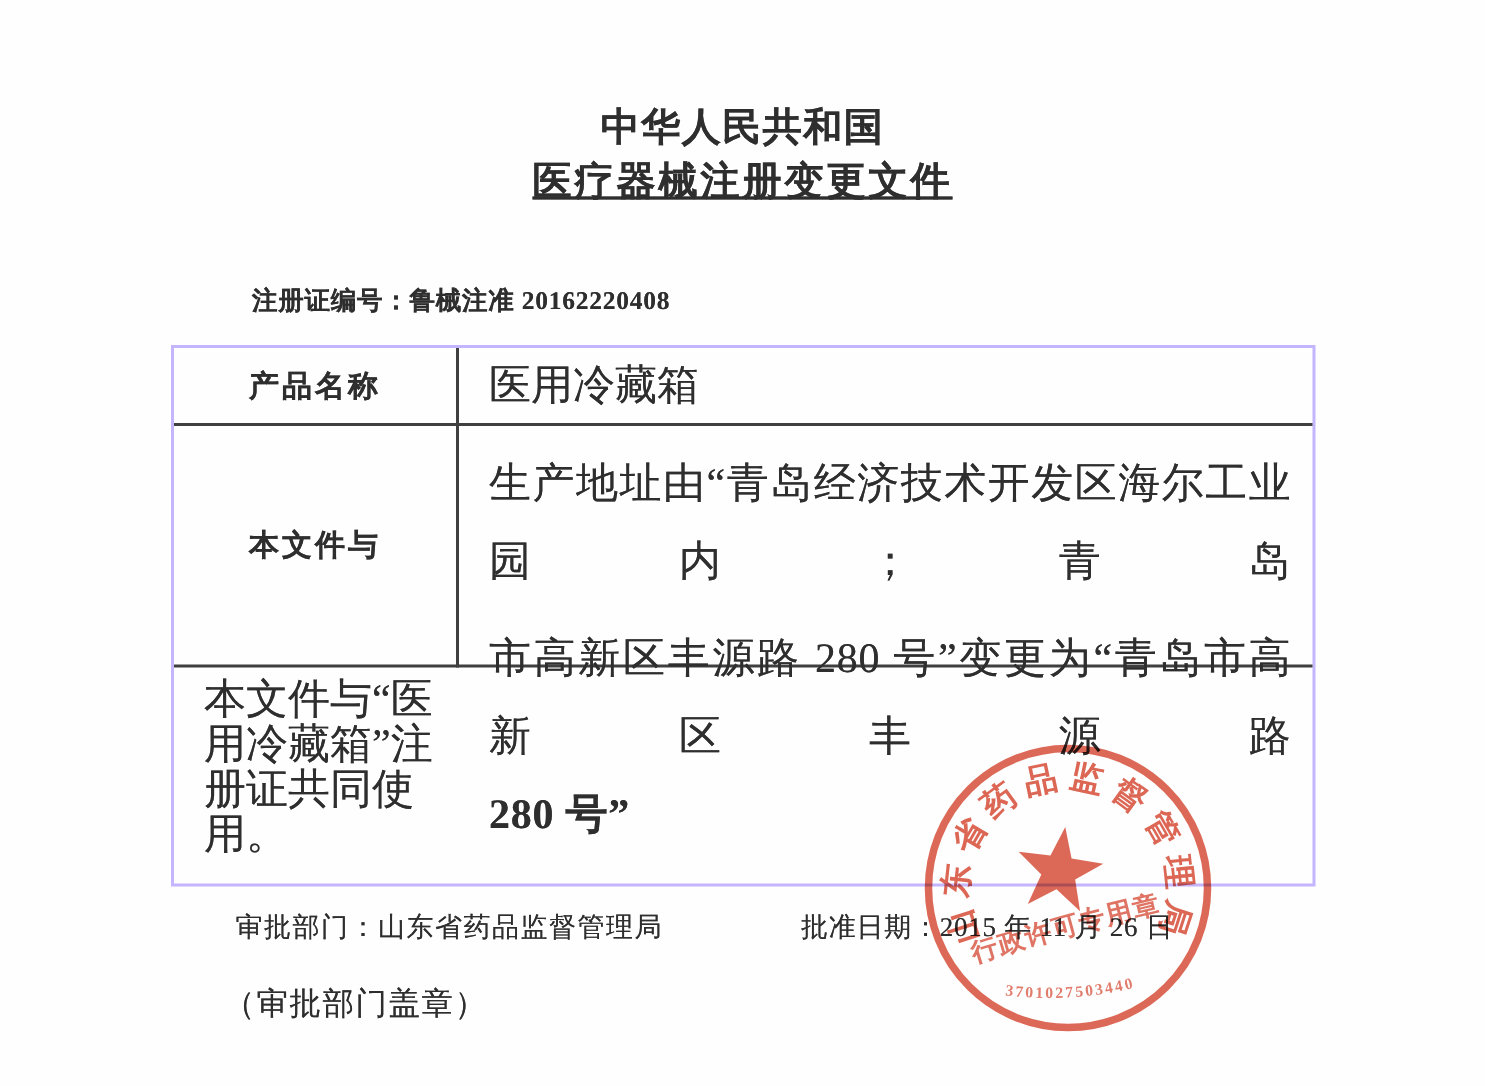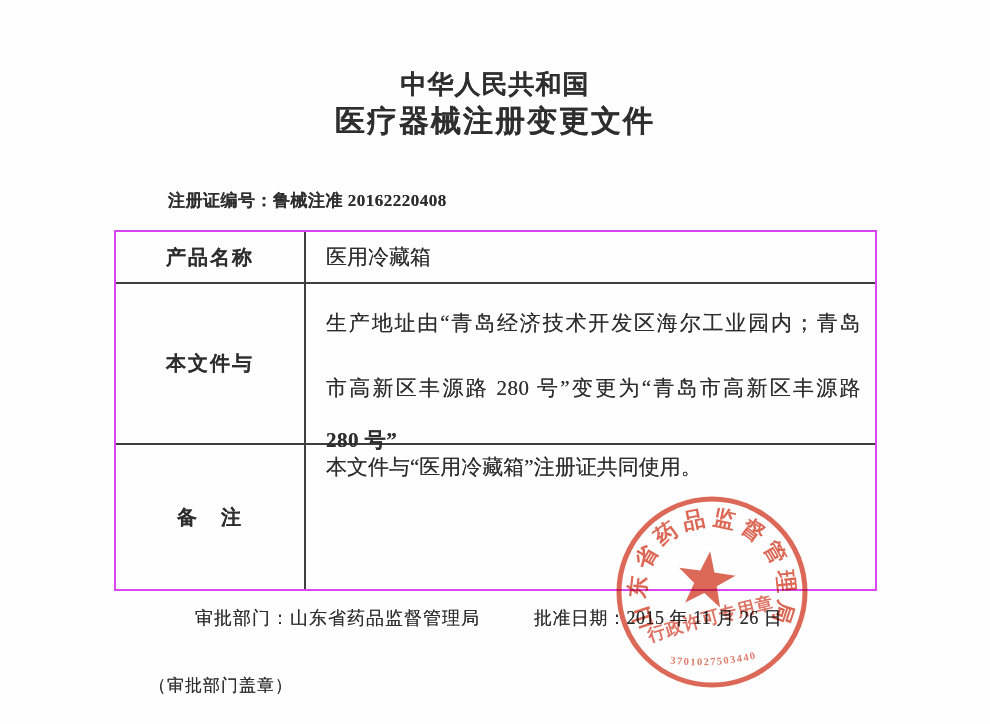--- a/index.html
+++ b/index.html
@@ -16,51 +16,51 @@
 
   
   .title-block {
     position: absolute;
     top: 27px; left: 0; width: 100%;
     text-align: center;
     font-weight: bold;
     margin-top: 44px;
   }
   .title-line1 { font-size: 26px; line-height: 28px; letter-spacing: 1px; }
-  .title-line2 { font-size: 30px; line-height: 28px; letter-spacing: 2px; margin-top: 8px; }
+  .title-line2 { font-size: 26px; line-height: 28px; letter-spacing: 2px; margin-top: 8px; text-decoration: underline; }
 
   
   .reg-line {
     position: absolute;
     left: 168px; top: 189px;
     font-size: 17px;
     font-weight: 600;
     letter-spacing: 0.5px;
   }
 
   
   .doc-table {
     position: absolute;
     left: 114px; top: 230px;
     width: 763px; height: 361px;
     box-sizing: border-box;
-    border: 2px solid #d946ef;
+    border: 2px solid #c4b5fd;
     display: grid;
     grid-template-columns: 190px 1fr;
     grid-template-rows: 52px 161px auto;
     background: transparent;
   }
   .cell { box-sizing: border-box; }
   .col-label { border-right: 2px solid #3f3f3f; }
   .row-divided { border-bottom: 2px solid #3f3f3f; }
   .label-cell {
     display: flex; align-items: center; justify-content: center;
     font-size: 20px; font-weight: 600; letter-spacing: 2px;
   }
-  .content-cell { font-size: 21px; }
+  .content-cell { font-size: 28px; }
   .content-single {
     display: flex; align-items: center;
     padding-left: 20px;
   }
   .content-multi { padding: 0 14px 0 20px; }
   .content-multi .jline {
     line-height: 52px;
     text-align: justify;
     text-align-last: justify;
     letter-spacing: 0.5px;
@@ -68,22 +68,22 @@
     margin-top: 13px;
   }
   .content-multi .jline { white-space: normal; }
   .content-multi .lastline { line-height: 52px; letter-spacing: 0.5px; font-weight: bold; }
   .content-top {
     padding: 7px 14px 0 20px;
     line-height: 30px;
   }
 
   
-  .dept-line  { position: absolute; left: 157px; top: 606px; font-size: 18px; letter-spacing: 1px; margin-left: 38px; }
-  .seal-note  { position: absolute; left: 149px; top: 674px; font-size: 17px; letter-spacing: 1px; }
+  .dept-line  { position: absolute; left: 157px; top: 606px; font-size: 18px; letter-spacing: 1px; }
+  .seal-note  { position: absolute; left: 149px; top: 655px; font-size: 21px; letter-spacing: 1px; }
   .date-line  { position: absolute; left: 534px; top: 606px; font-size: 18px; letter-spacing: 0.5px; }
 
   
   .stamp {
     position: absolute;
     left: 590px; top: 470px;
     width: 250px; height: 250px;
     mix-blend-mode: multiply;
     opacity: 0.88;
     pointer-events: none;
@@ -109,21 +109,20 @@
       <span class="ink">医用冷藏箱</span>
     </div>
 
     <div class="cell label-cell col-label row-divided ink">本文件与</div>
     <div class="cell content-cell content-multi row-divided">
       <div class="jline ink">生产地址由“青岛经济技术开发区海尔工业园内；青岛</div>
       <div class="jline ink">市高新区丰源路 280 号”变更为“青岛市高新区丰源路</div>
       <div class="lastline ink">280 号”</div>
     </div>
 
-    <div class="cell label-cell col-label ink">备　注</div>
     <div class="cell content-cell content-top">
       <span class="ink">本文件与“医用冷藏箱”注册证共同使用。</span>
     </div>
   </div>
 
   <div class="dept-line ink">审批部门：山东省药品监督管理局</div>
   <div class="seal-note ink">（审批部门盖章）</div>
   <div class="date-line ink">批准日期：2015 年 11 月 26 日</div>
 
   <svg class="stamp" viewBox="0 0 250 250" xmlns="http://www.w3.org/2000/svg">

